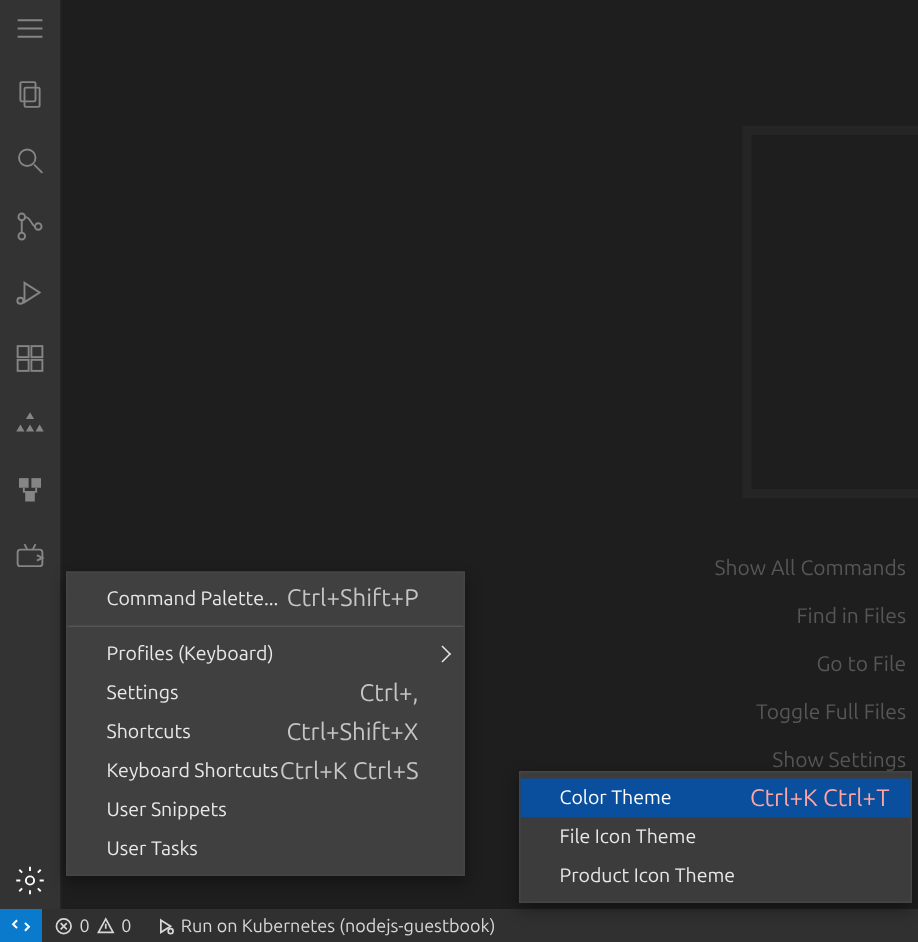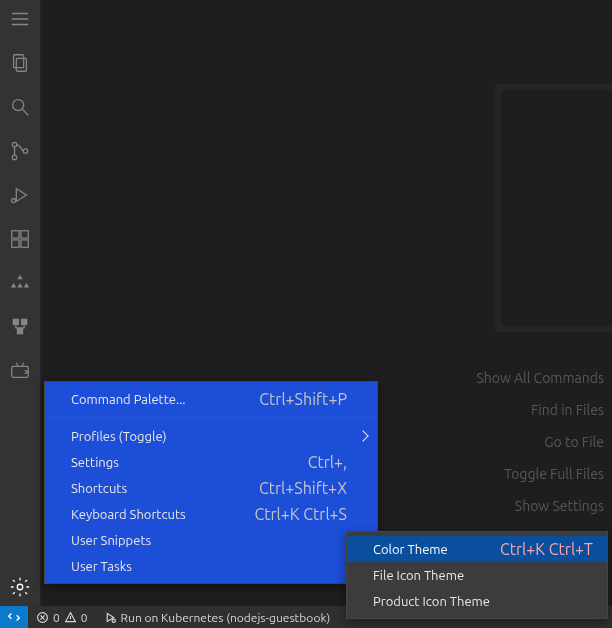--- a/index.html
+++ b/index.html
@@ -63,22 +63,22 @@
     display: flex; flex-direction: column; gap: 16px;
     text-align: right;
     color: #575757;
     font-size: 14px;
   }
 
   
   .ctx-menu {
     position: absolute;
     left: 44px; top: 381px;
-    width: 334px;
-    background: #1d4ed8;
+    width: 266px;
+    background: #404040;
     border: 1px solid #454545;
     color: #e8e8e8;
     box-shadow: 0 4px 10px rgba(0,0,0,.4);
     padding: 4px 0;
   }
   .ctx-item {
     height: 26px;
     display: flex; align-items: center; justify-content: space-between;
     padding: 0 30px 0 26px;
     cursor: default;
@@ -92,21 +92,21 @@
   .ctx-item .chevron {
     position: absolute; right: 10px; width: 8px; height: 8px;
     border-right: 1.6px solid currentColor;
     border-bottom: 1.6px solid currentColor;
     transform: rotate(-45deg);
   }
 
   
   .sub-menu {
     position: absolute;
-    left: 346px; top: 531px;
+    left: 346px; top: 514px;
     width: 262px;
     background: #3c3c3c;
     border: 1px solid #454545;
     color: #e8e8e8;
     box-shadow: 0 4px 10px rgba(0,0,0,.4);
     padding: 4px 0;
   }
   .sub-menu .ctx-item { padding-right: 14px; }
 
   
@@ -222,21 +222,21 @@
     </div>
   </div>
 
   <div class="ctx-menu" id="ctxmenu">
       <div class="ctx-item">
         <span class="label">Command Palette...</span>
         <span class="kb">Ctrl+Shift+P</span>
       </div>
       <div class="ctx-sep"></div>
       <div class="ctx-item">
-        <span class="label">Profiles (Toggle)</span>
+        <span class="label">Profiles (Keyboard)</span>
         <span class="chevron"></span>
       </div>
       <div class="ctx-item">
         <span class="label">Settings</span>
         <span class="kb">Ctrl+,</span>
       </div>
       <div class="ctx-item">
         <span class="label">Shortcuts</span>
         <span class="kb">Ctrl+Shift+X</span>
       </div>

